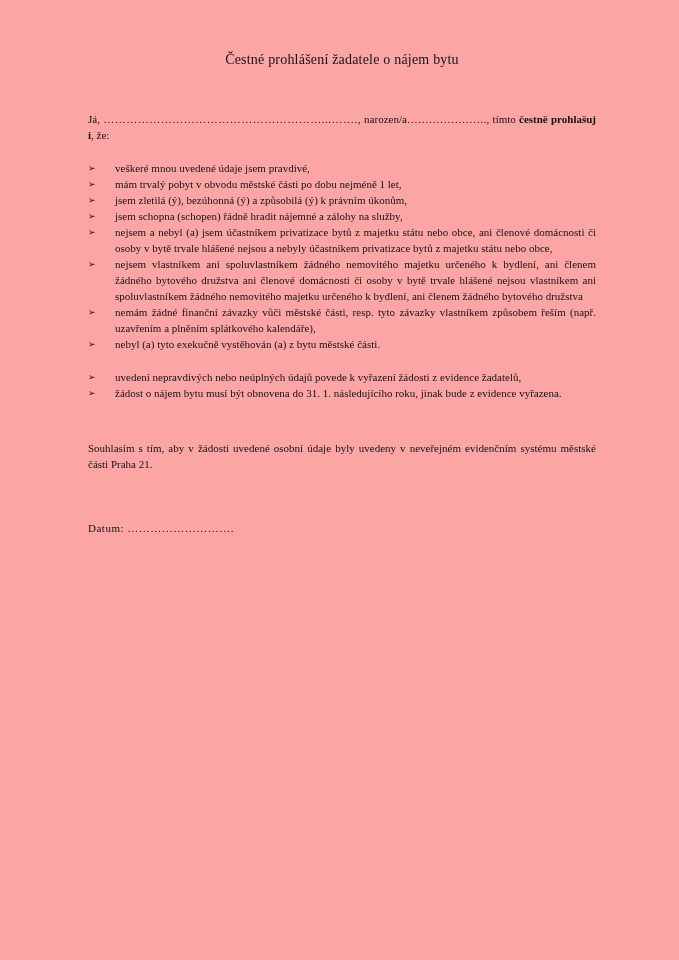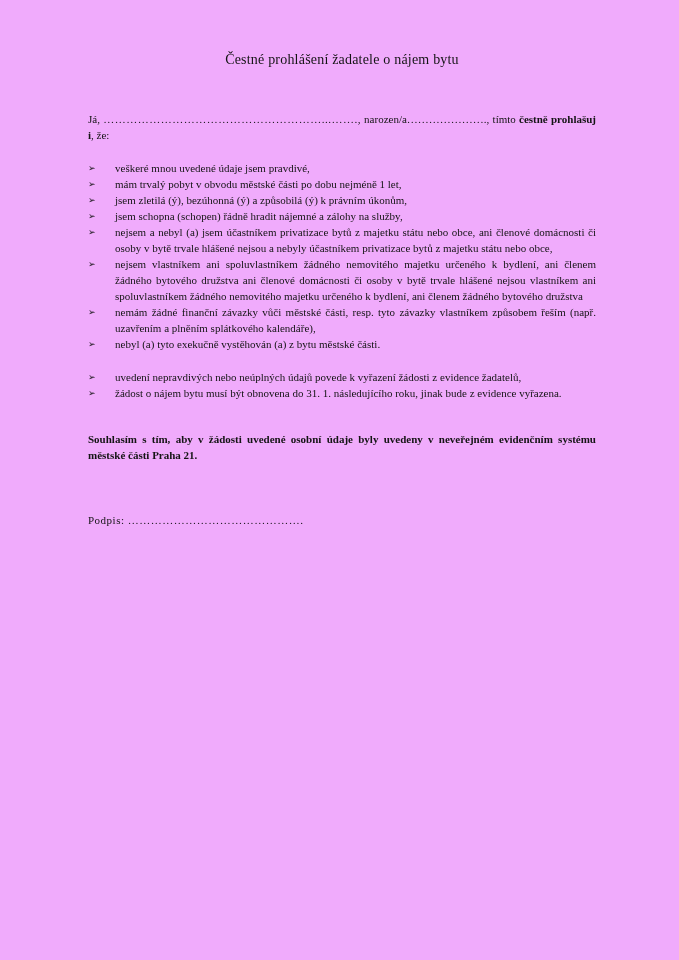--- a/index.html
+++ b/index.html
@@ -5,21 +5,21 @@
   html, body {
     margin: 0;
     padding: 0;
     background: #ffffff;
   }
   .page {
     position: relative;
     width: 679px;
     height: 960px;
     box-sizing: border-box;
-    background: #f0abfc;
+    background: #fca5a5;
     color: #141414;
     font-family: "Liberation Serif", "DejaVu Serif", serif;
     font-size: 11px;
     line-height: 16px;
     padding: 50px 83px 0 88px;
     overflow: hidden;
   }
   .doc-title {
     margin: 0;
     font-size: 14px;
@@ -51,23 +51,22 @@
     line-height: 16px;
   }
   ul.arrow-list .item-text {
     flex: 1 1 auto;
     text-align: justify;
   }
   .aware-heading {
     margin: 17px 0 0 0;
   }
   .consent {
-    margin: 30px 0 0 0;
+    margin: 39px 0 0 0;
     text-align: justify;
-    font-weight: bold;
   }
   .sig-line { letter-spacing: 0.5px; }
   .sig-date   { margin: 48px 0 0 0; }
   .sig-podpis { margin: 49px 0 0 0; }
 </style>
 </head>
 <body>
 
 <div class="page">
 
@@ -117,16 +116,16 @@
       <span class="item-text">uvedení nepravdivých nebo neúplných údajů povede k vyřazení žádosti z evidence žadatelů,</span>
     </li>
     <li>
       <span class="bullet">➢</span>
       <span class="item-text">žádost o nájem bytu musí být obnovena do 31. 1. následujícího roku, jinak bude z evidence vyřazena.</span>
     </li>
   </ul>
 
   <p class="consent">Souhlasím s tím, aby v žádosti uvedené osobní údaje byly uvedeny v neveřejném evidenčním systému městské části Praha 21.</p>
 
+  <p class="sig-line sig-date"><span>Datum:</span> <span>……………………….</span></p>
 
-  <p class="sig-line sig-podpis"><span>Podpis:</span> <span>……………………………………….</span></p>
 
 </div>
 
 </body></html>

